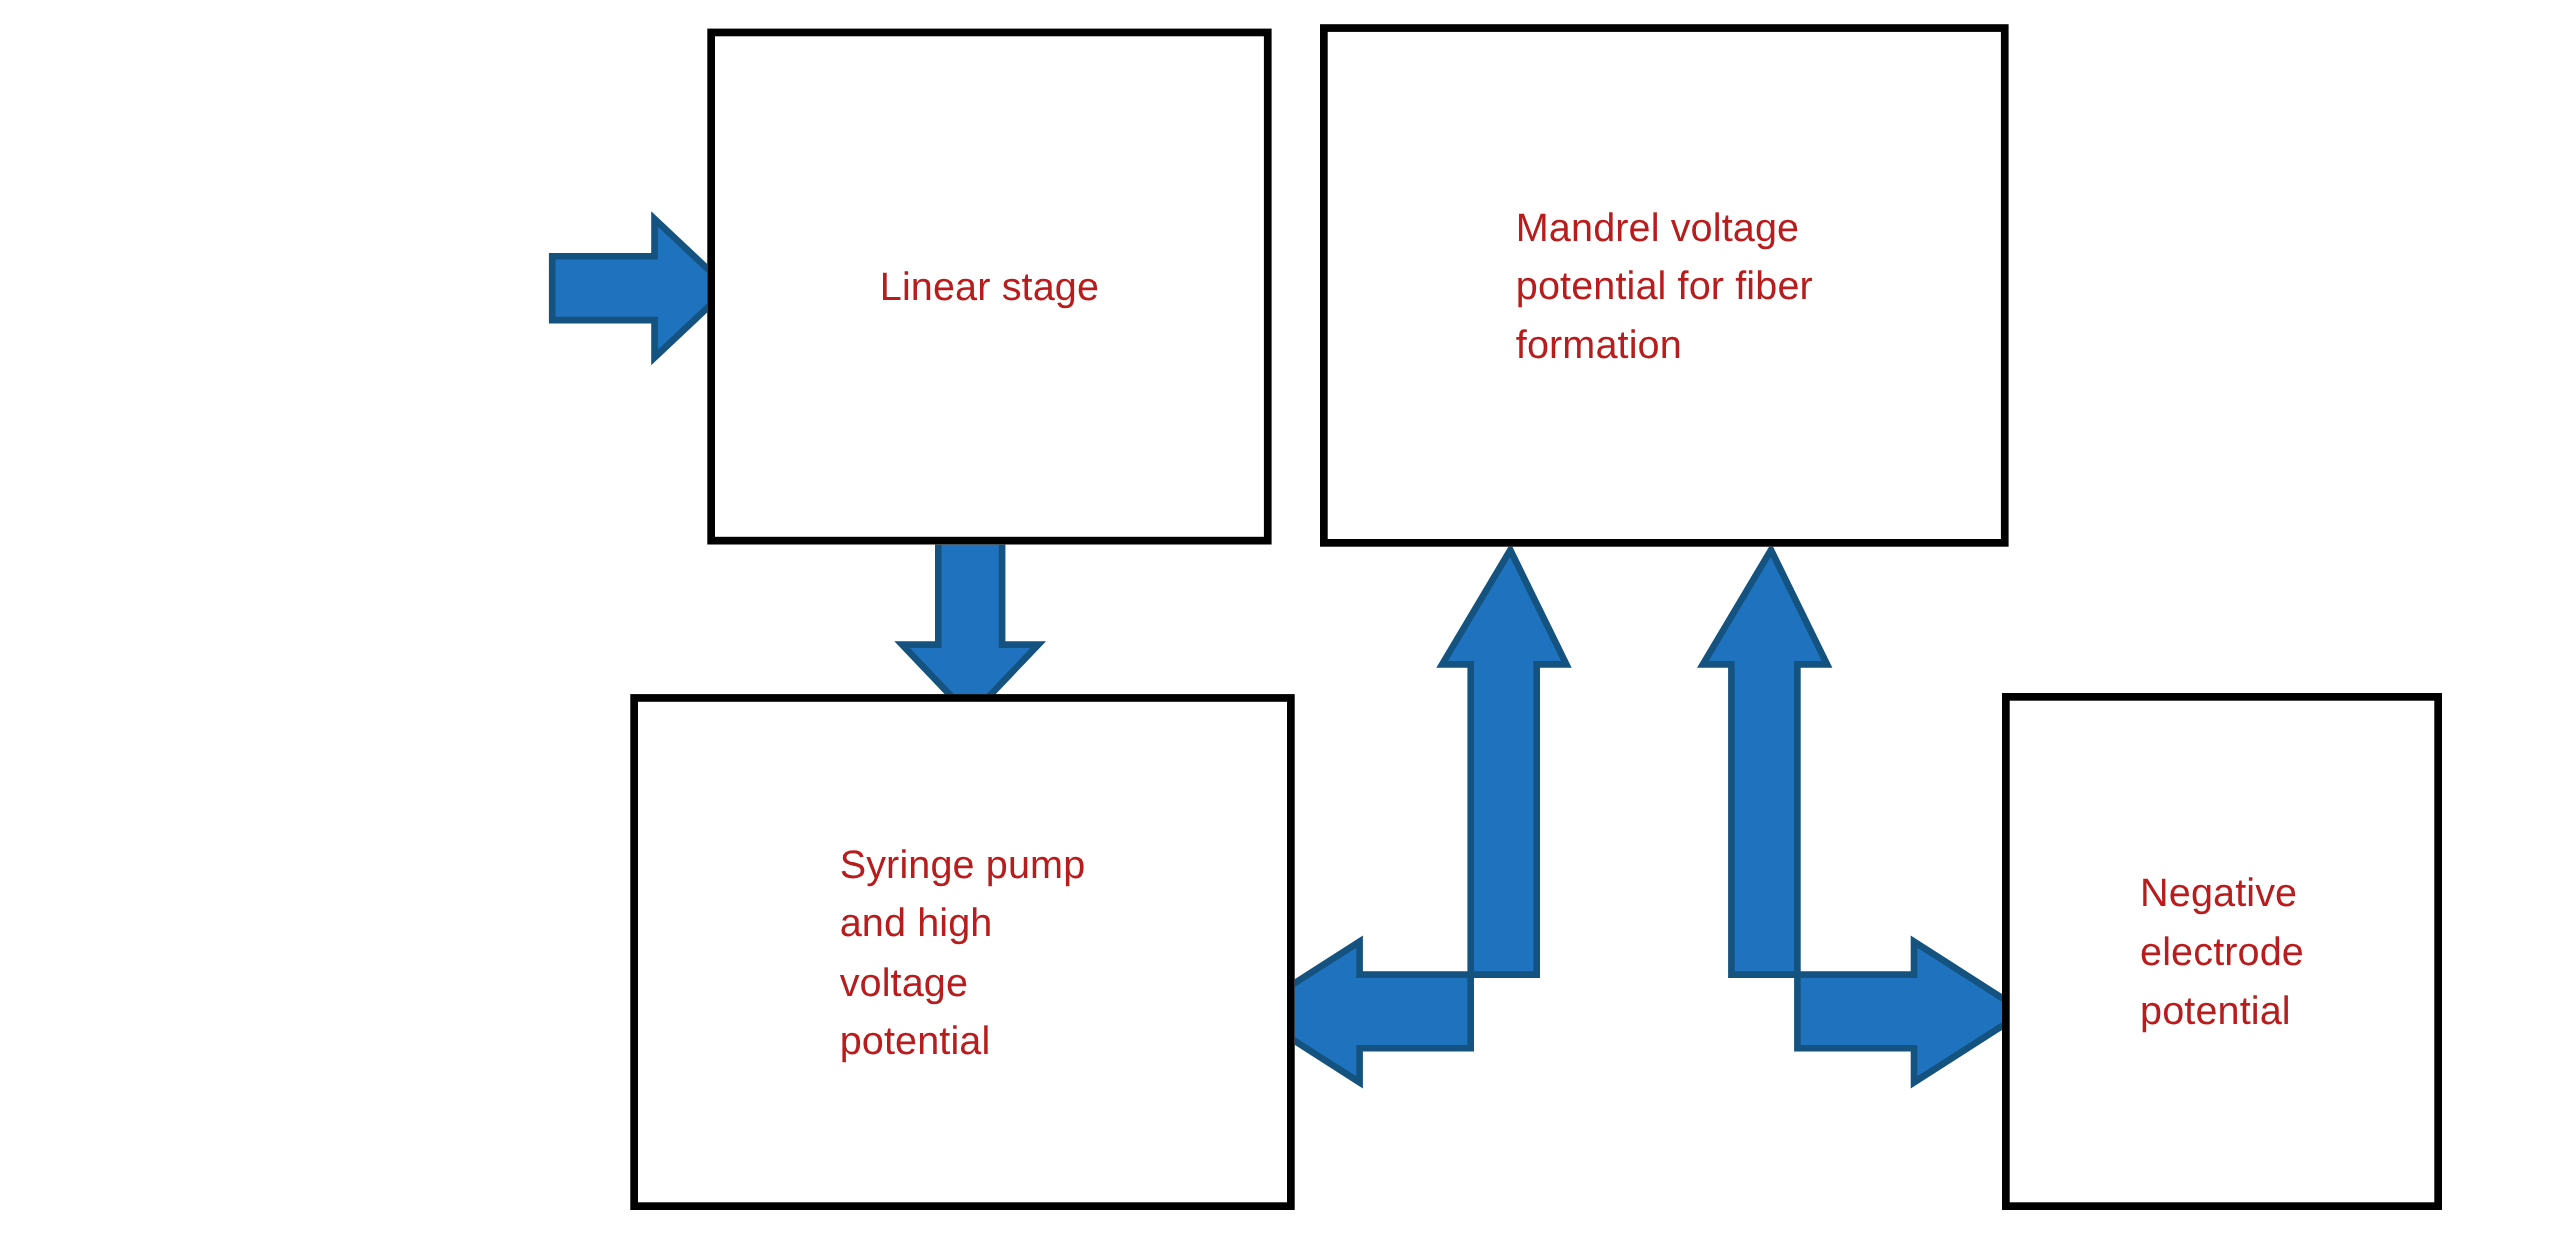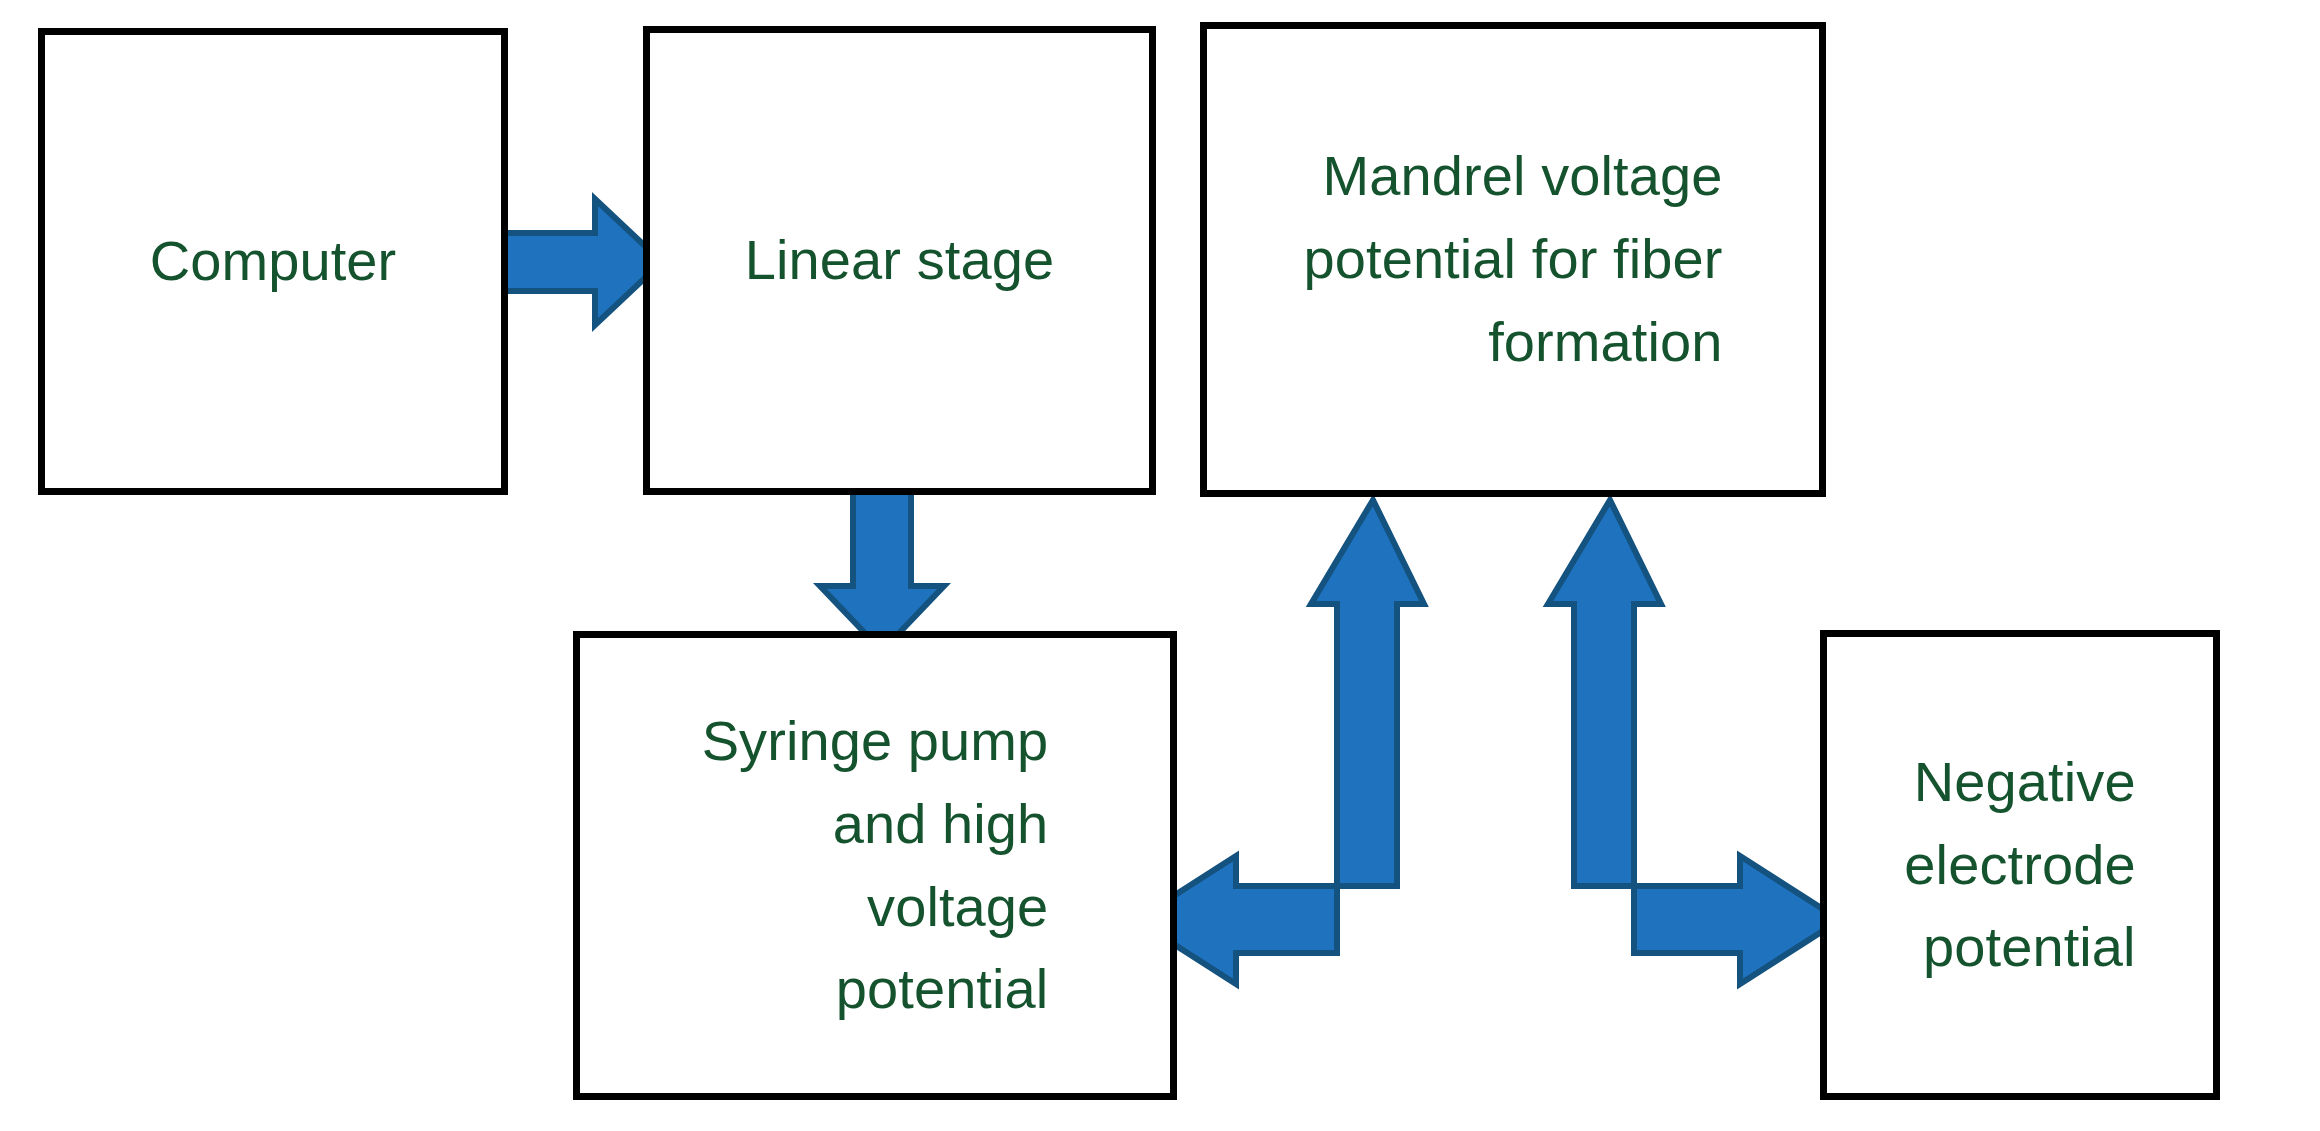--- a/index.html
+++ b/index.html
@@ -20,24 +20,24 @@
     box-sizing: border-box;
     background: #ffffff;
     border: 7px solid #000000;
     display: flex;
     align-items: center;
     justify-content: center;
     z-index: 3;
   }
   .node-label {
     font-family: "Liberation Sans", sans-serif;
-    font-size: 56px;
+    font-size: 36px;
     line-height: 1.48;
-    color: #14532d;
-    text-align: right;
+    color: #b91c1c;
+    text-align: left;
     font-weight: 400;
     letter-spacing: 0.1px;
     padding: 0 14px;
     white-space: pre-line;
   }
   .arrow-layer {
     position: absolute;
     left: 0;
     top: 0;
     width: 2320px;
@@ -96,23 +96,20 @@
                L 1740 984
                L 1840 920
                L 1740 856
                L 1740 886
                L 1574 886
                L 1574 604
                L 1548 604 Z" fill="#1f72bd" stroke="#14527f" stroke-width="6" stroke-linejoin="miter"></path>
     </g>
   </svg>
 
-  <div class="node" style="left:38px; top:28px; width:470px; height:467px;">
-    <div class="node-label">Computer</div>
-  </div>
 
   <div class="node" style="left:643px; top:26px; width:513px; height:469px;">
     <div class="node-label">Linear stage</div>
   </div>
 
   <div class="node" style="left:1200px; top:22px; width:626px; height:475px;">
     <div class="node-label">Mandrel voltage
 potential for fiber
 formation</div>
   </div>

